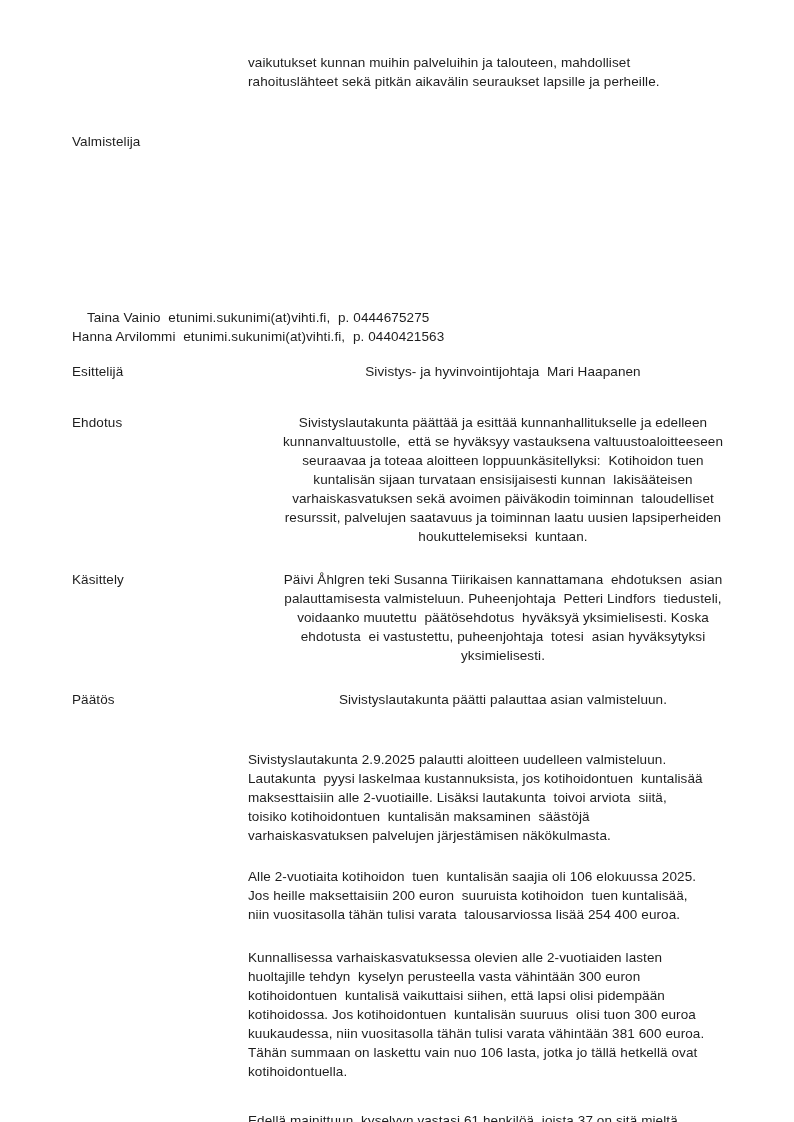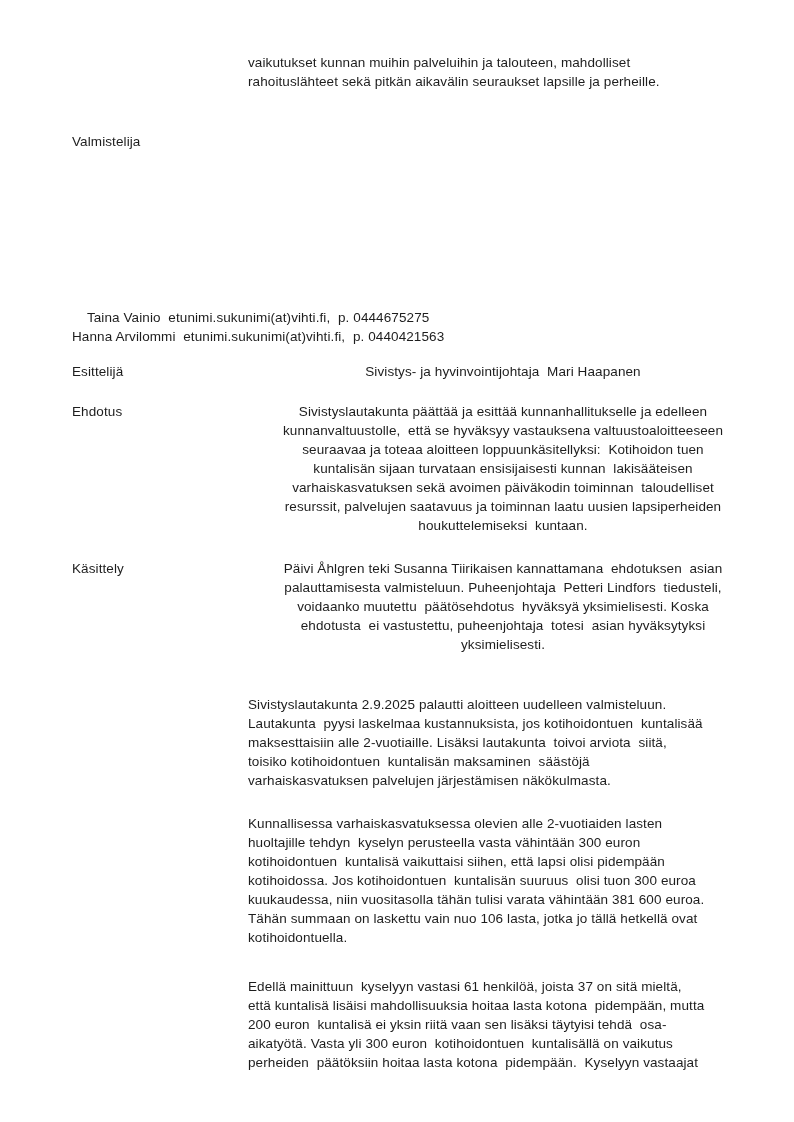--- a/index.html
+++ b/index.html
@@ -35,21 +35,21 @@
   .field-label {
     flex: 0 0 176px;
     width: 176px;
   }
   .field-value {
     flex: 1 1 auto;
     text-align: center;
   }
   .mt-41 { margin-top: 41px; flex-direction: column; }
   .mt-16 { margin-top: 16px; }
-  .mt-21 { margin-top: 21px; }
+  .mt-21 { margin-top: 32px; }
   .mt-24 { margin-top: 24px; }
   .mt-25 { margin-top: 25px; }
   .mt-22 { margin-top: 22px; }
   .mt-23 { margin-top: 30px; }
   .section-heading {
     margin-top: 16px;
   }
 </style>
 </head>
 <body>
@@ -84,28 +84,35 @@
 
     <div class="field-row mt-24">
       <div class="field-label">Käsittely</div>
       <div class="field-value pre">Päivi Åhlgren teki Susanna Tiirikaisen kannattamana  ehdotuksen  asian
 palauttamisesta valmisteluun. Puheenjohtaja  Petteri Lindfors  tiedusteli,
 voidaanko muutettu  päätösehdotus  hyväksyä yksimielisesti. Koska
 ehdotusta  ei vastustettu, puheenjohtaja  totesi  asian hyväksytyksi
 yksimielisesti.</div>
     </div>
 
+    <div class="field-row mt-25">
+      <div class="field-label">Päätös</div>
+      <div class="field-value pre">Sivistyslautakunta päätti palauttaa asian valmisteluun.</div>
+    </div>
 
 
     <div class="indent pre mt-41">Sivistyslautakunta 2.9.2025 palautti aloitteen uudelleen valmisteluun.
 Lautakunta  pyysi laskelmaa kustannuksista, jos kotihoidontuen  kuntalisää
 maksesttaisiin alle 2-vuotiaille. Lisäksi lautakunta  toivoi arviota  siitä,
 toisiko kotihoidontuen  kuntalisän maksaminen  säästöjä
 varhaiskasvatuksen palvelujen järjestämisen näkökulmasta.</div>
 
+    <div class="indent pre mt-22">Alle 2-vuotiaita kotihoidon  tuen  kuntalisän saajia oli 106 elokuussa 2025.
+Jos heille maksettaisiin 200 euron  suuruista kotihoidon  tuen kuntalisää,
+niin vuositasolla tähän tulisi varata  talousarviossa lisää 254 400 euroa.</div>
 
     <div class="indent pre mt-24">Kunnallisessa varhaiskasvatuksessa olevien alle 2-vuotiaiden lasten
 huoltajille tehdyn  kyselyn perusteella vasta vähintään 300 euron
 kotihoidontuen  kuntalisä vaikuttaisi siihen, että lapsi olisi pidempään
 kotihoidossa. Jos kotihoidontuen  kuntalisän suuruus  olisi tuon 300 euroa
 kuukaudessa, niin vuositasolla tähän tulisi varata vähintään 381 600 euroa.
 Tähän summaan on laskettu vain nuo 106 lasta, jotka jo tällä hetkellä ovat
 kotihoidontuella.</div>
 
     <div class="indent pre mt-23">Edellä mainittuun  kyselyyn vastasi 61 henkilöä, joista 37 on sitä mieltä,

